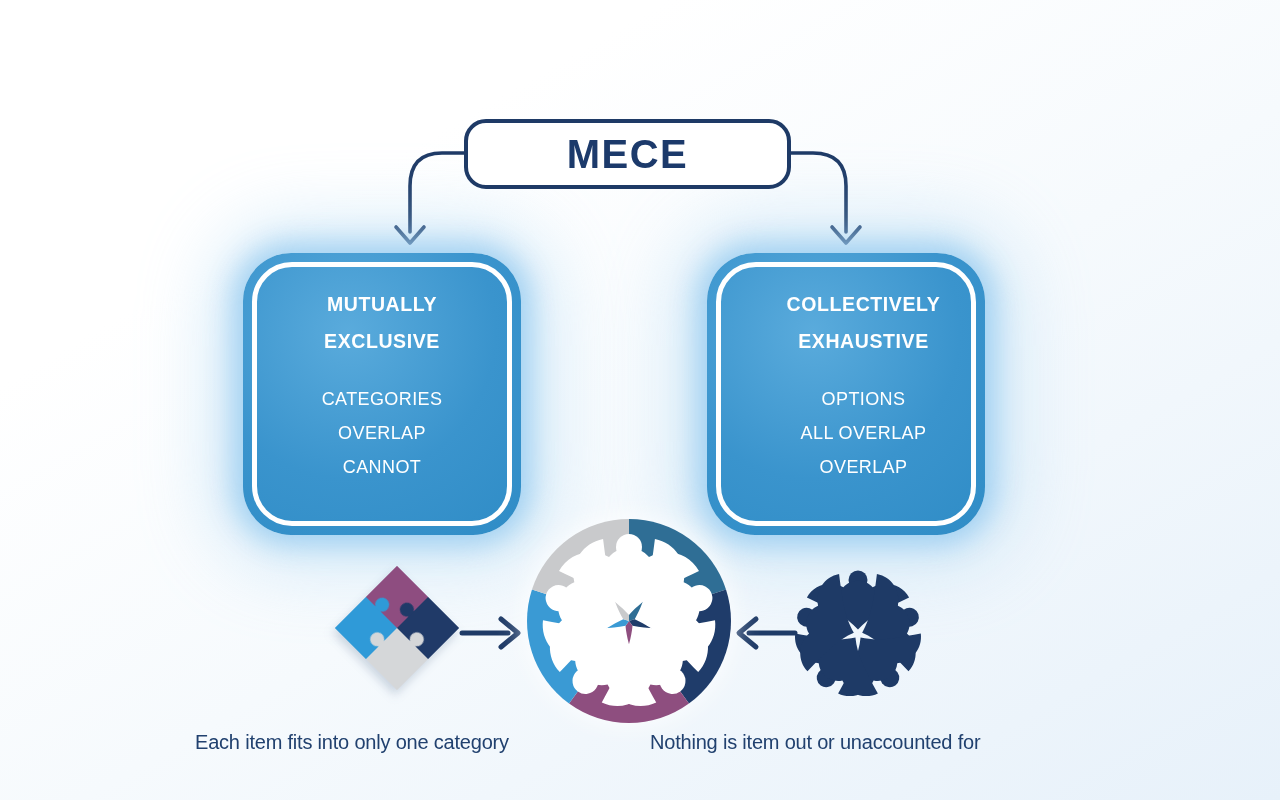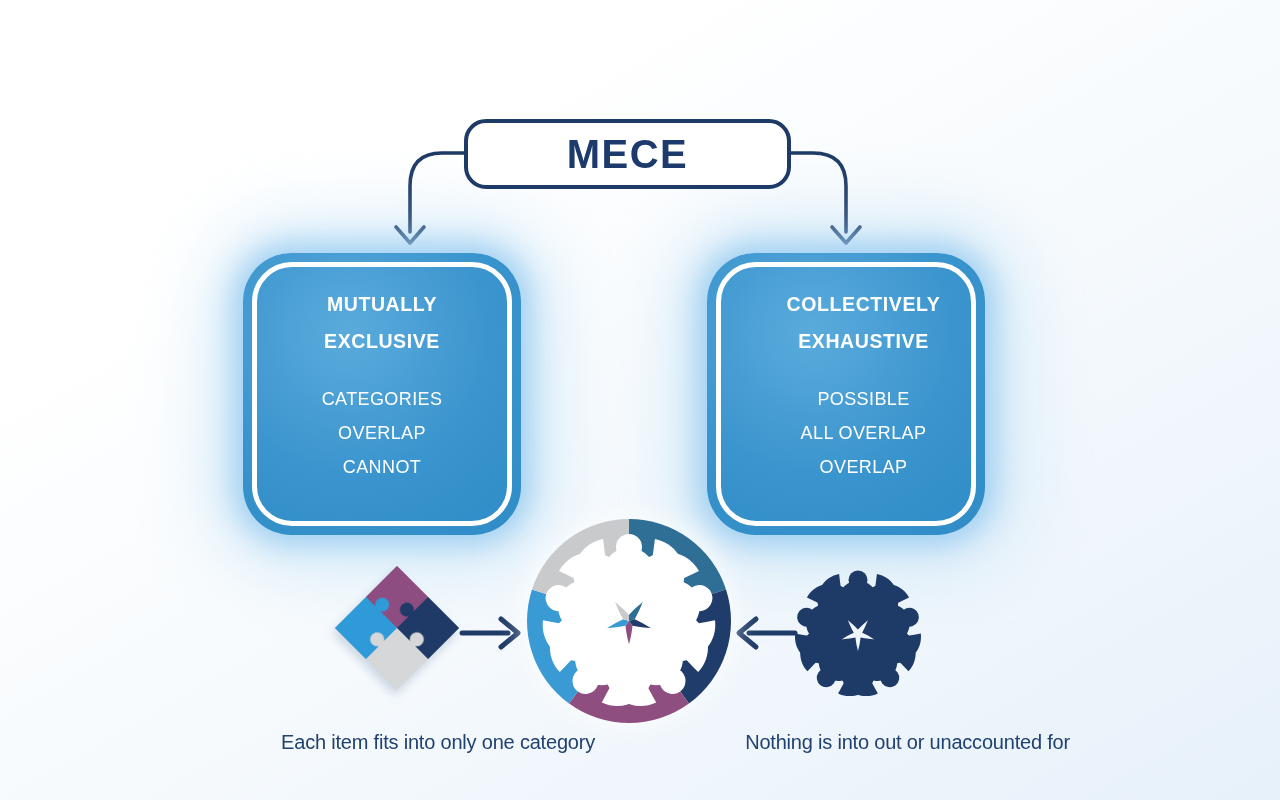--- a/index.html
+++ b/index.html
@@ -66,21 +66,21 @@
   .knob-blue{left:10px;top:31px;background:var(--puzzle-left);}
   .knob-navy{left:31px;top:17px;background:var(--puzzle-right);}
   .knob-gray-a{left:59px;top:31px;background:var(--puzzle-bottom);}
   .knob-gray-b{left:31px;top:59px;background:var(--puzzle-bottom);}
 
   
   .people-svg{position:absolute;left:778px;top:506px;z-index:6;}
 
   
   .caption{
-    position:absolute;top:683px;text-align:right;
+    position:absolute;top:683px;text-align:left;
     font-size:20px;color:var(--caption-text);letter-spacing:-0.2px;z-index:6;
   }
   .caption-left{left:195px;width:400px;}
   .caption-right{left:650px;width:420px;}
 
   .defs-holder{position:absolute;width:0;height:0;overflow:hidden;}
 </style>
 </head>
 <body>
 
@@ -130,21 +130,21 @@
       </div>
     </div>
   </div>
 
   <div class="big-box box-right">
     <div class="inner-ring"></div>
     <div class="box-content">
       <div class="box-title-line">COLLECTIVELY</div>
       <div class="box-title-line">EXHAUSTIVE</div>
       <div class="box-body">
-        <div class="box-body-line">POSSIBLE</div>
+        <div class="box-body-line">OPTIONS</div>
         <div class="box-body-line">ALL OVERLAP</div>
         <div class="box-body-line">OVERLAP</div>
       </div>
     </div>
   </div>
 
   <svg class="pie-svg" width="208" height="208" viewBox="-104 -104 208 208">
     <g>
       <path d="M0 0 L0 -102 A102 102 0 0 1 97.01 -31.52 Z" style="fill:var(--pie-steel-blue)"></path>
       <path d="M0 0 L97.01 -31.52 A102 102 0 0 1 59.95 82.52 Z" style="fill:var(--pie-navy)"></path>
@@ -176,15 +176,15 @@
     <g class="person-navy">
       <use href="#person" transform="rotate(0) scale(0.73)"></use>
       <use href="#person" transform="rotate(72) scale(0.73)"></use>
       <use href="#person" transform="rotate(144) scale(0.73)"></use>
       <use href="#person" transform="rotate(216) scale(0.73)"></use>
       <use href="#person" transform="rotate(288) scale(0.73)"></use>
     </g>
   </svg>
 
   <div class="caption caption-left">Each item fits into only one category</div>
-  <div class="caption caption-right">Nothing is into out or unaccounted for</div>
+  <div class="caption caption-right">Nothing is item out or unaccounted for</div>
 
 </div>
 
 </body></html>

